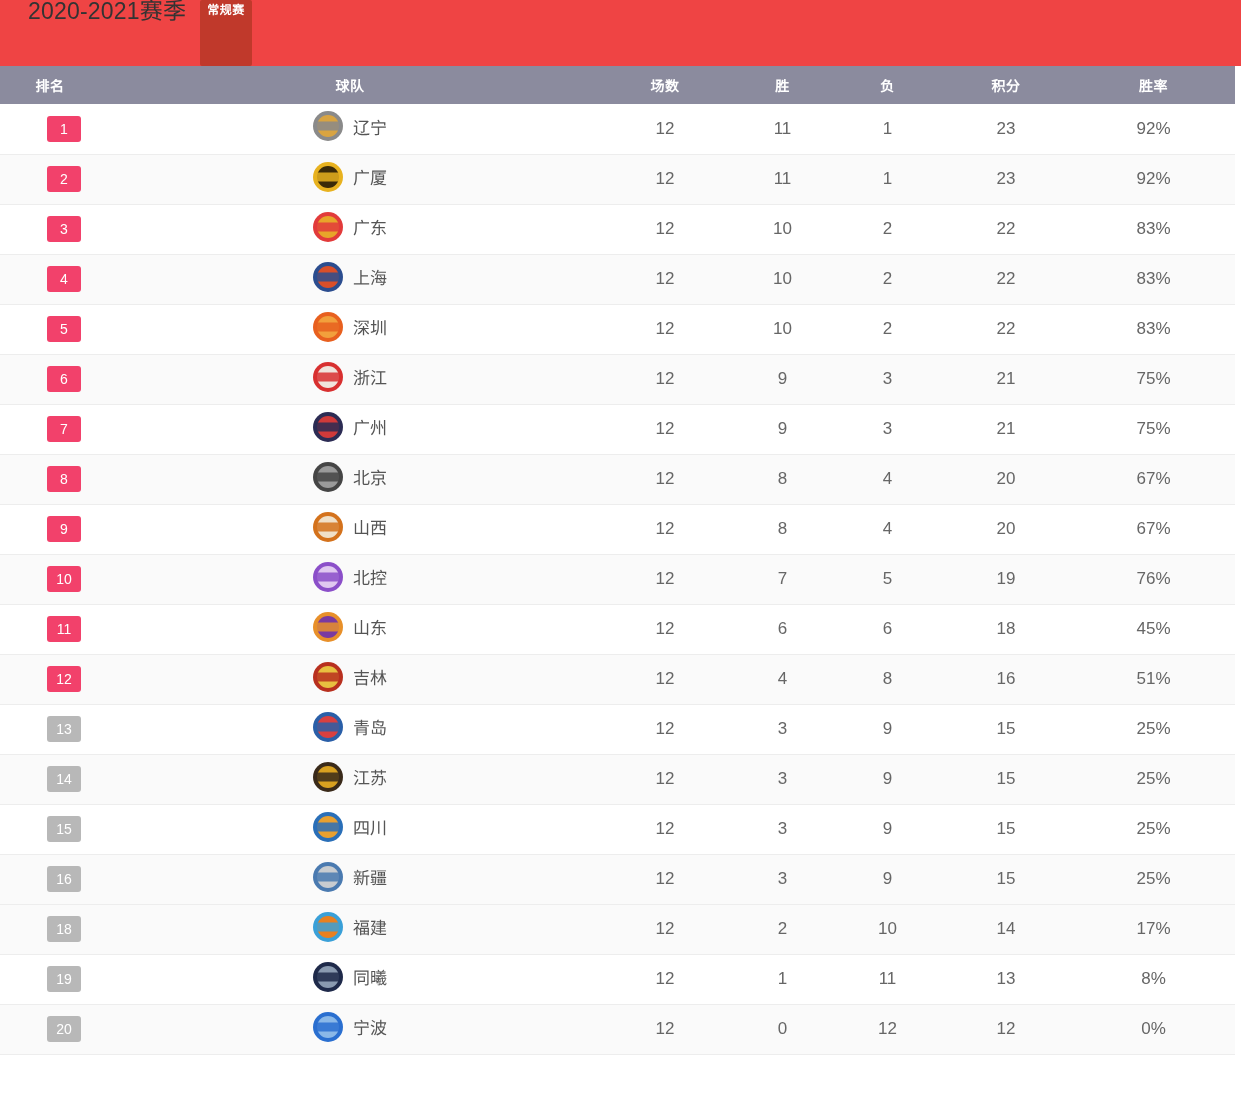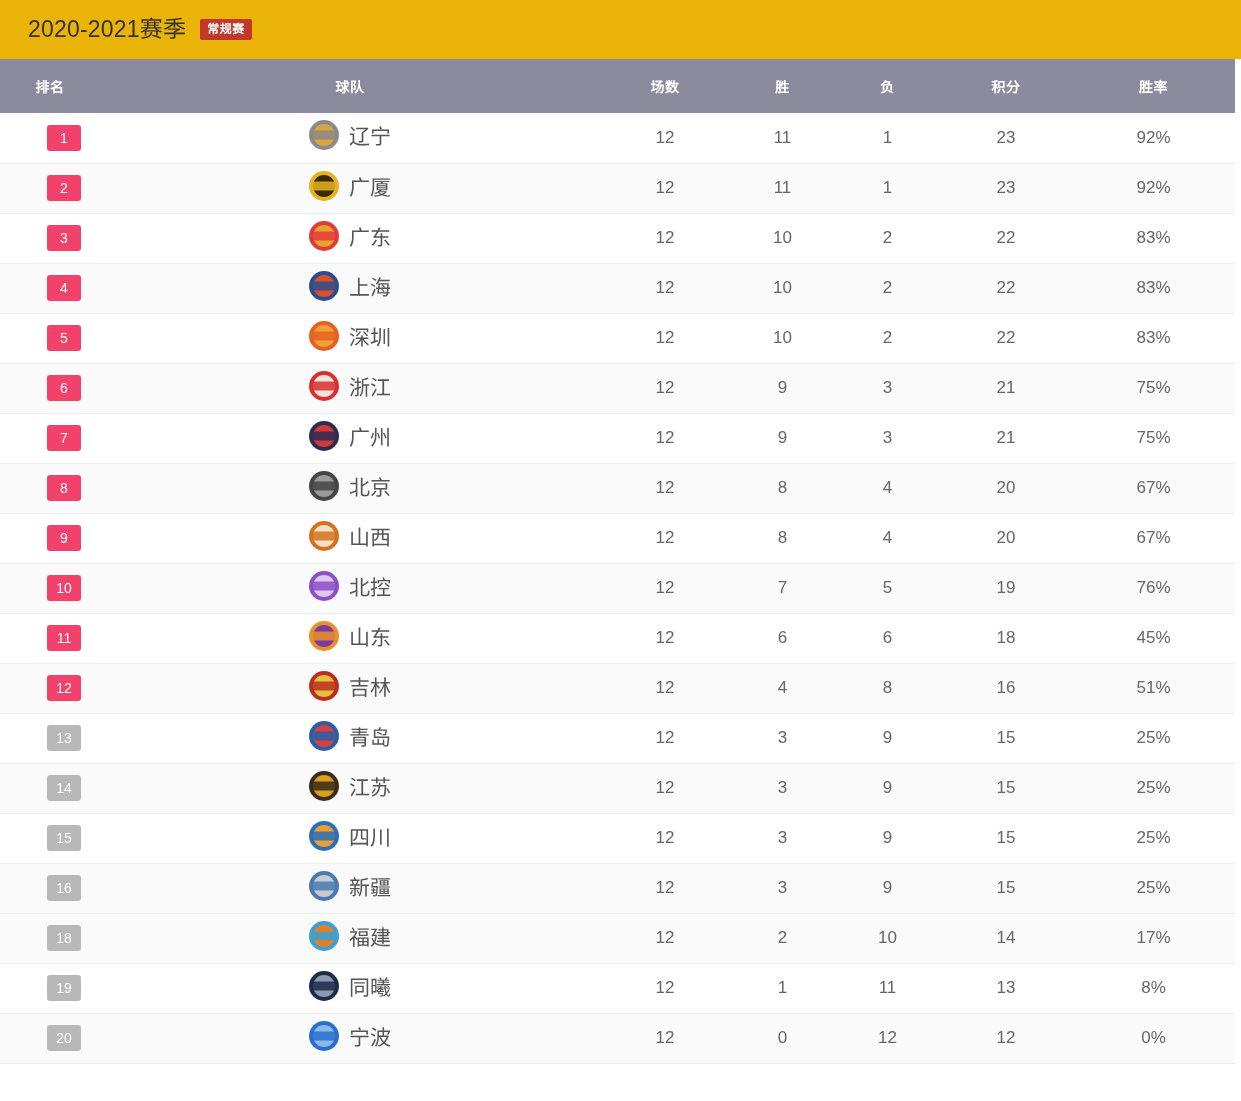--- a/index.html
+++ b/index.html
@@ -11,24 +11,23 @@
     width: 1241px;
     height: 1101px;
     background: #ffffff;
     font-family: "Liberation Sans", "DejaVu Sans", sans-serif;
     -webkit-font-smoothing: antialiased;
     overflow: hidden;
   }
 
   
   .title-bar {
-    height: 59px;
-    background: #eab308;
+    height: 66px;
+    background: #ef4444;
     display: flex;
-    align-items: center;
     padding-left: 28px;
     box-sizing: border-box;
   }
   .season-title {
     font-size: 23px;
     color: #333333;
     letter-spacing: 0.2px;
     font-weight: 400;
     line-height: 1;
   }
@@ -50,21 +49,21 @@
     border-collapse: collapse;
     table-layout: fixed;
     background: #ffffff;
   }
   .standings-table thead th {
     background: #8b8b9e;
     color: #ffffff;
     font-size: 14px;
     font-weight: bold;
     height: 38px;
-    padding: 8px;
+    padding: 0;
     letter-spacing: 0.5px;
   }
 
   
   .col-rank   { width: 100px; }
   .col-team   { width: 500px; }
   .col-games  { width: 130px; }
   .col-win    { width: 105px; }
   .col-loss   { width: 105px; }
   .col-points { width: 132px; }
@@ -133,21 +132,21 @@
   .team-logo .lg-bar {
     position: absolute;
     left: 50%;
     top: 50%;
     transform: translate(-50%, -50%);
     width: 26px;
     height: 9px;
     border-radius: 2px;
   }
   .team-name {
-    font-size: 21px;
+    font-size: 17px;
     color: #555555;
     white-space: nowrap;
   }
 </style>
 </head>
 <body>
 
 <div class="title-bar">
   <span class="season-title">2020-2021赛季</span>
   <span class="phase-badge">常规赛</span>

